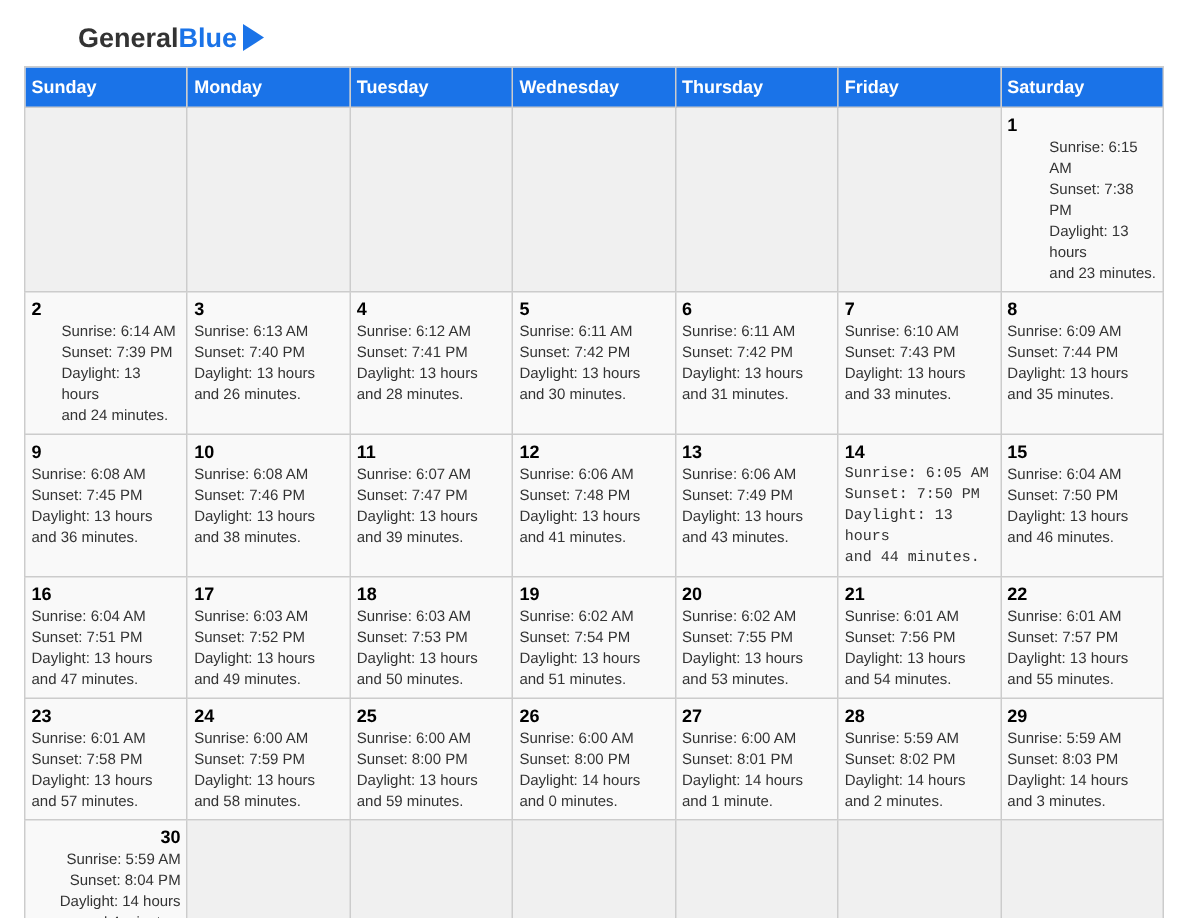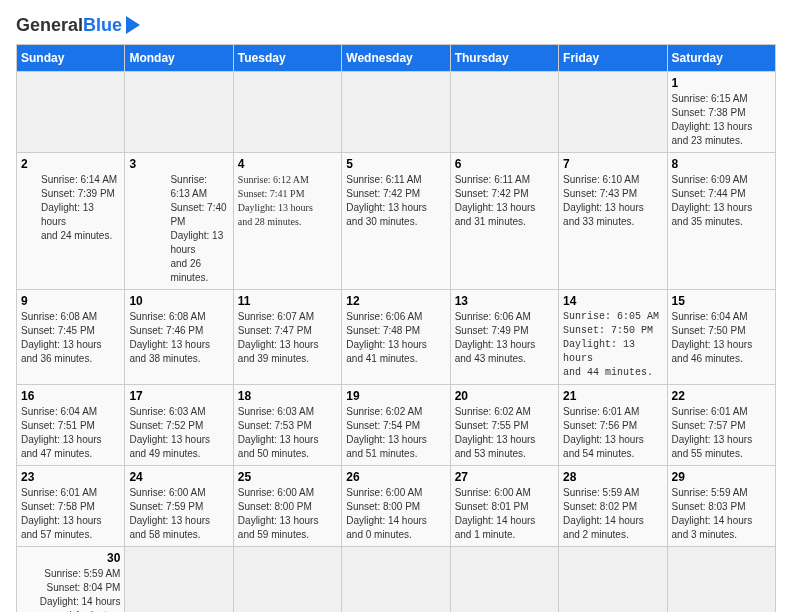--- a/index.html
+++ b/index.html
@@ -78,21 +78,21 @@
     .last-row td {
       height: 70px;
       text-align: right;
     }
   </style>
 </head>
 <body>
 
 <div class="header-section">
   <div class="logo">
-    <div style="display:flex;align-items:center;">
+    <div style="display:flex;align-items:center;margin-left:36px;">
       <span class="logo-text">
         <span style="color:#333;">General</span><span style="color:#1a73e8;">Blue</span>
       </span>
       <span style="display:inline-block;width:0;height:0;border-top:9px solid transparent;border-bottom:9px solid transparent;border-left:14px solid #1a73e8;margin-left:4px;"></span>
     </div>
   </div>
   <div class="title-area">
     <div class="month-title"></div>
     <div class="location"></div>
   </div>
@@ -113,44 +113,44 @@
   <tbody id="calendar-body">
   <tr>
         <td class="empty"></td>
         <td class="empty"></td>
         <td class="empty"></td>
         <td class="empty"></td>
         <td class="empty"></td>
         <td class="empty"></td>
         <td>
           <span class="day-number">1</span>
-          <div class="day-info" style="white-space: pre-line;">Sunrise: 6:15 AM
+          <div class="day-info" style="white-space: pre-line; margin-left: 28px;">Sunrise: 6:15 AM
 Sunset: 7:38 PM
 Daylight: 13 hours
 and 23 minutes.</div>
         </td>
       </tr>
       <tr>
         <td>
           <span class="day-number">2</span>
           <div class="day-info" style="white-space: pre-line; margin-left: 20px;">Sunrise: 6:14 AM
 Sunset: 7:39 PM
 Daylight: 13 hours
 and 24 minutes.</div>
         </td>
         <td>
           <span class="day-number">3</span>
-          <div class="day-info" style="white-space: pre-line; margin-left: 41px;">Sunrise: 6:13 AM
+          <div class="day-info" style="white-space: pre-line;">Sunrise: 6:13 AM
 Sunset: 7:40 PM
 Daylight: 13 hours
 and 26 minutes.</div>
         </td>
         <td>
           <span class="day-number">4</span>
-          <div class="day-info" style="white-space: pre-line; font-family: Liberation Serif, serif;">Sunrise: 6:12 AM
+          <div class="day-info" style="white-space: pre-line;">Sunrise: 6:12 AM
 Sunset: 7:41 PM
 Daylight: 13 hours
 and 28 minutes.</div>
         </td>
         <td>
           <span class="day-number">5</span>
           <div class="day-info" style="white-space: pre-line;">Sunrise: 6:11 AM
 Sunset: 7:42 PM
 Daylight: 13 hours
 and 30 minutes.</div>

